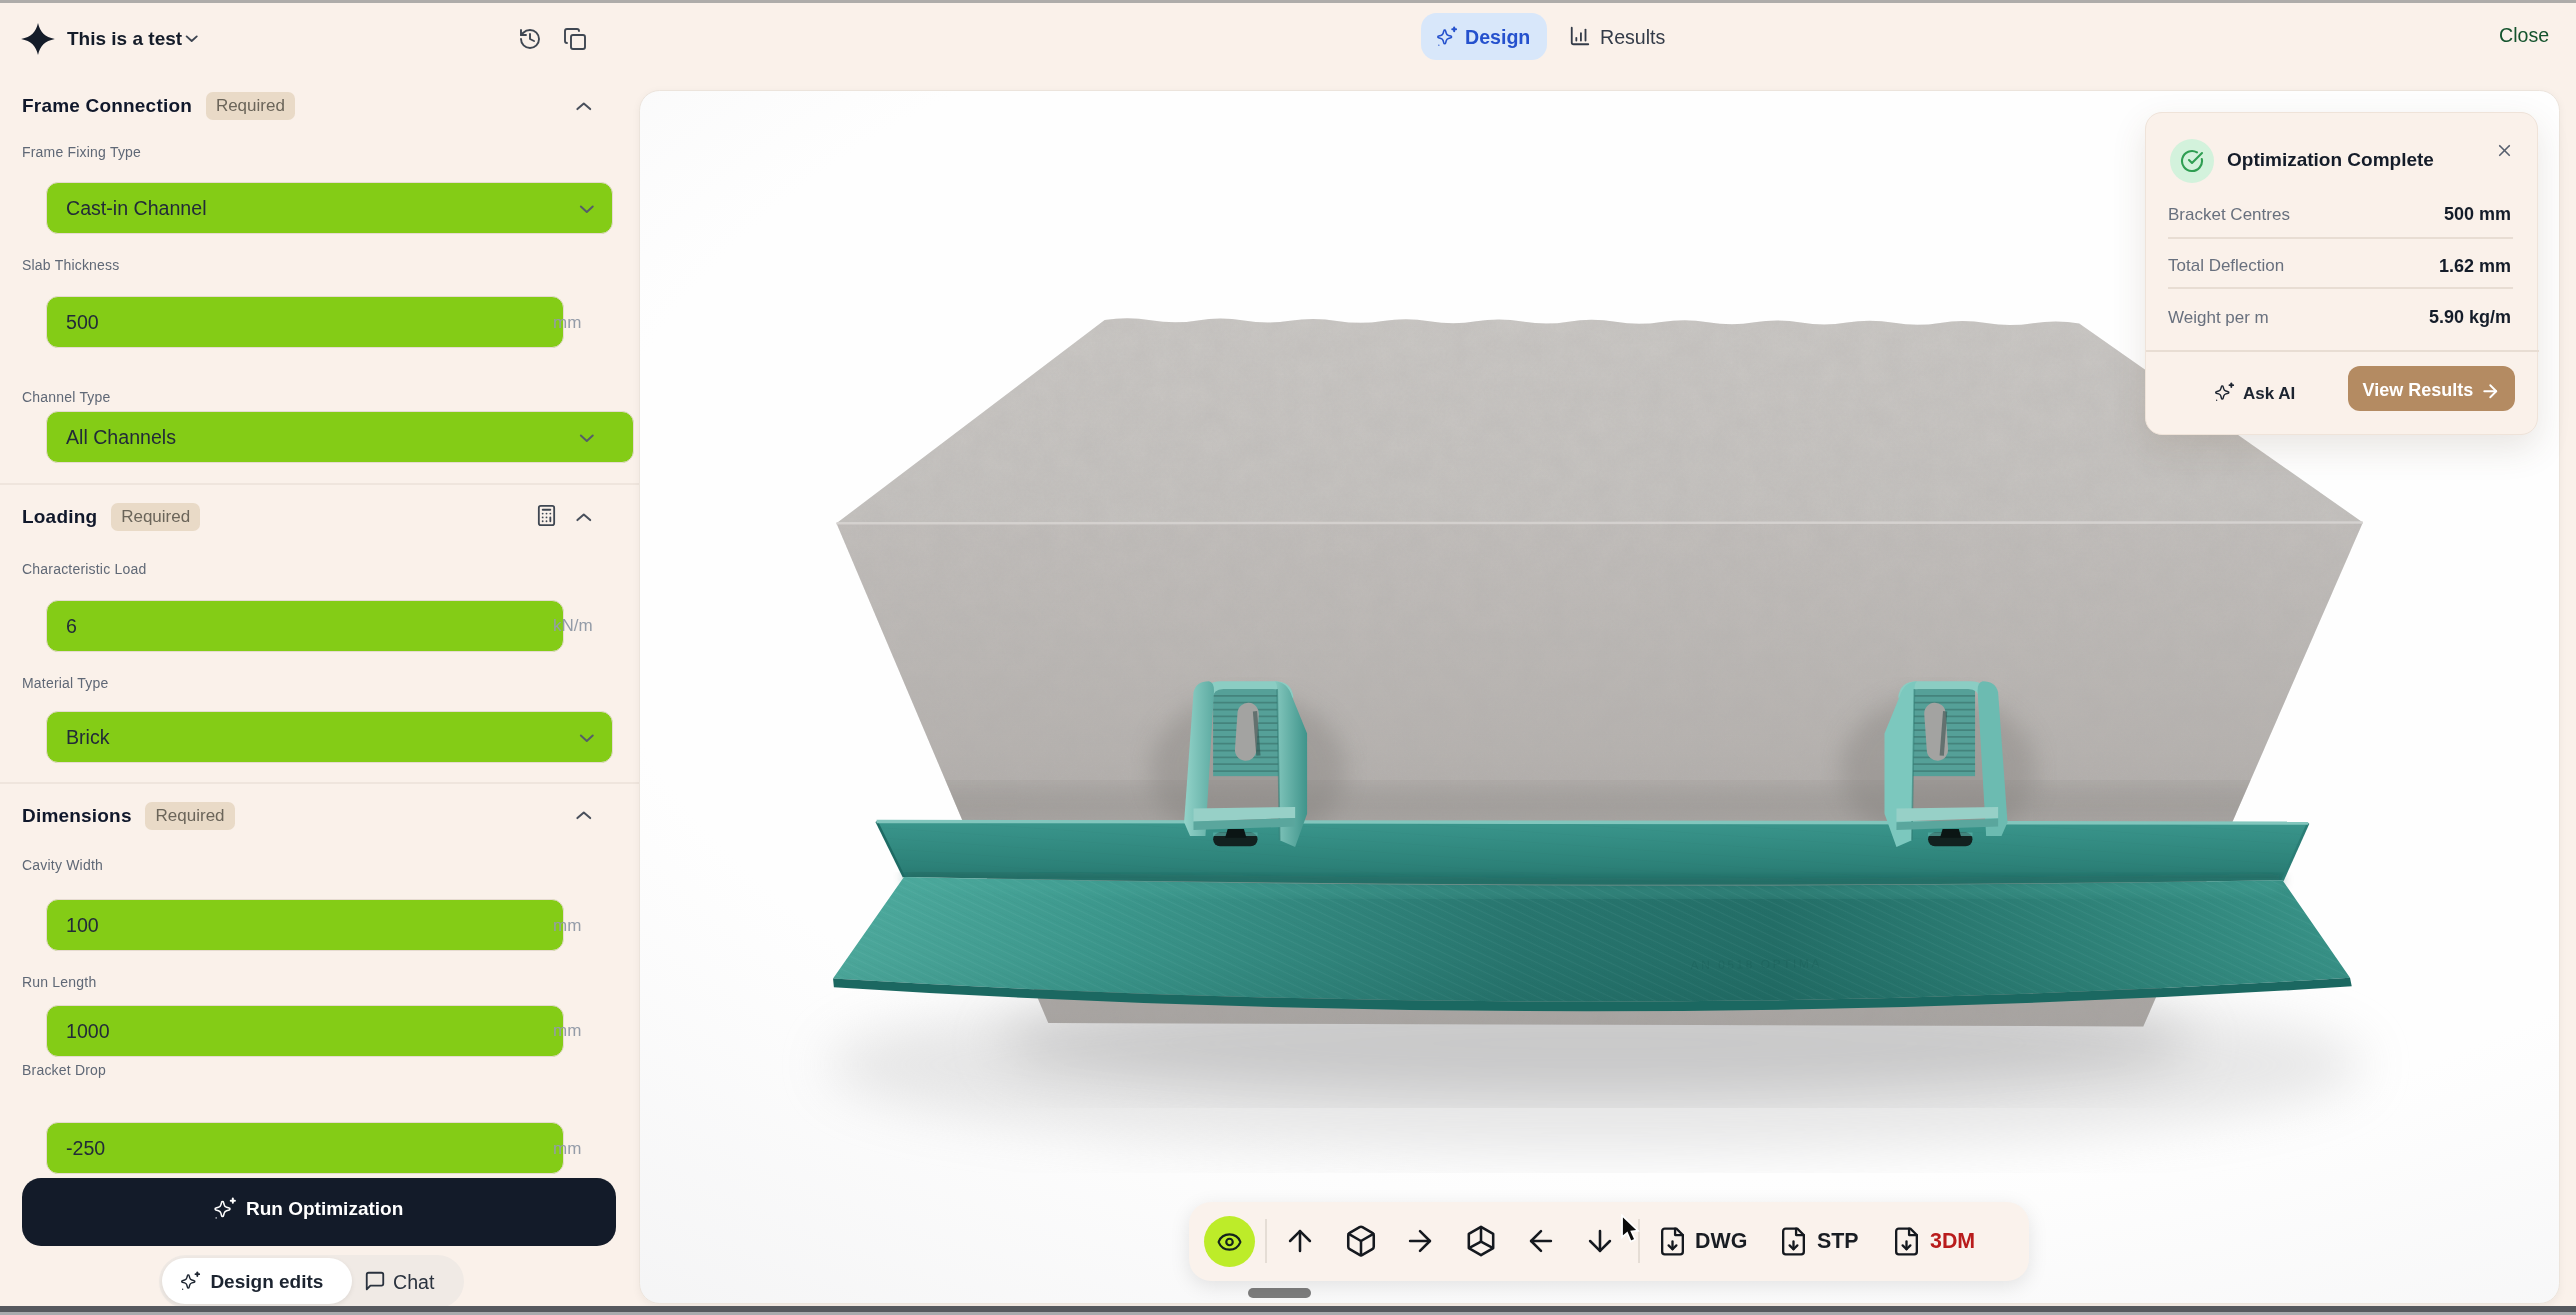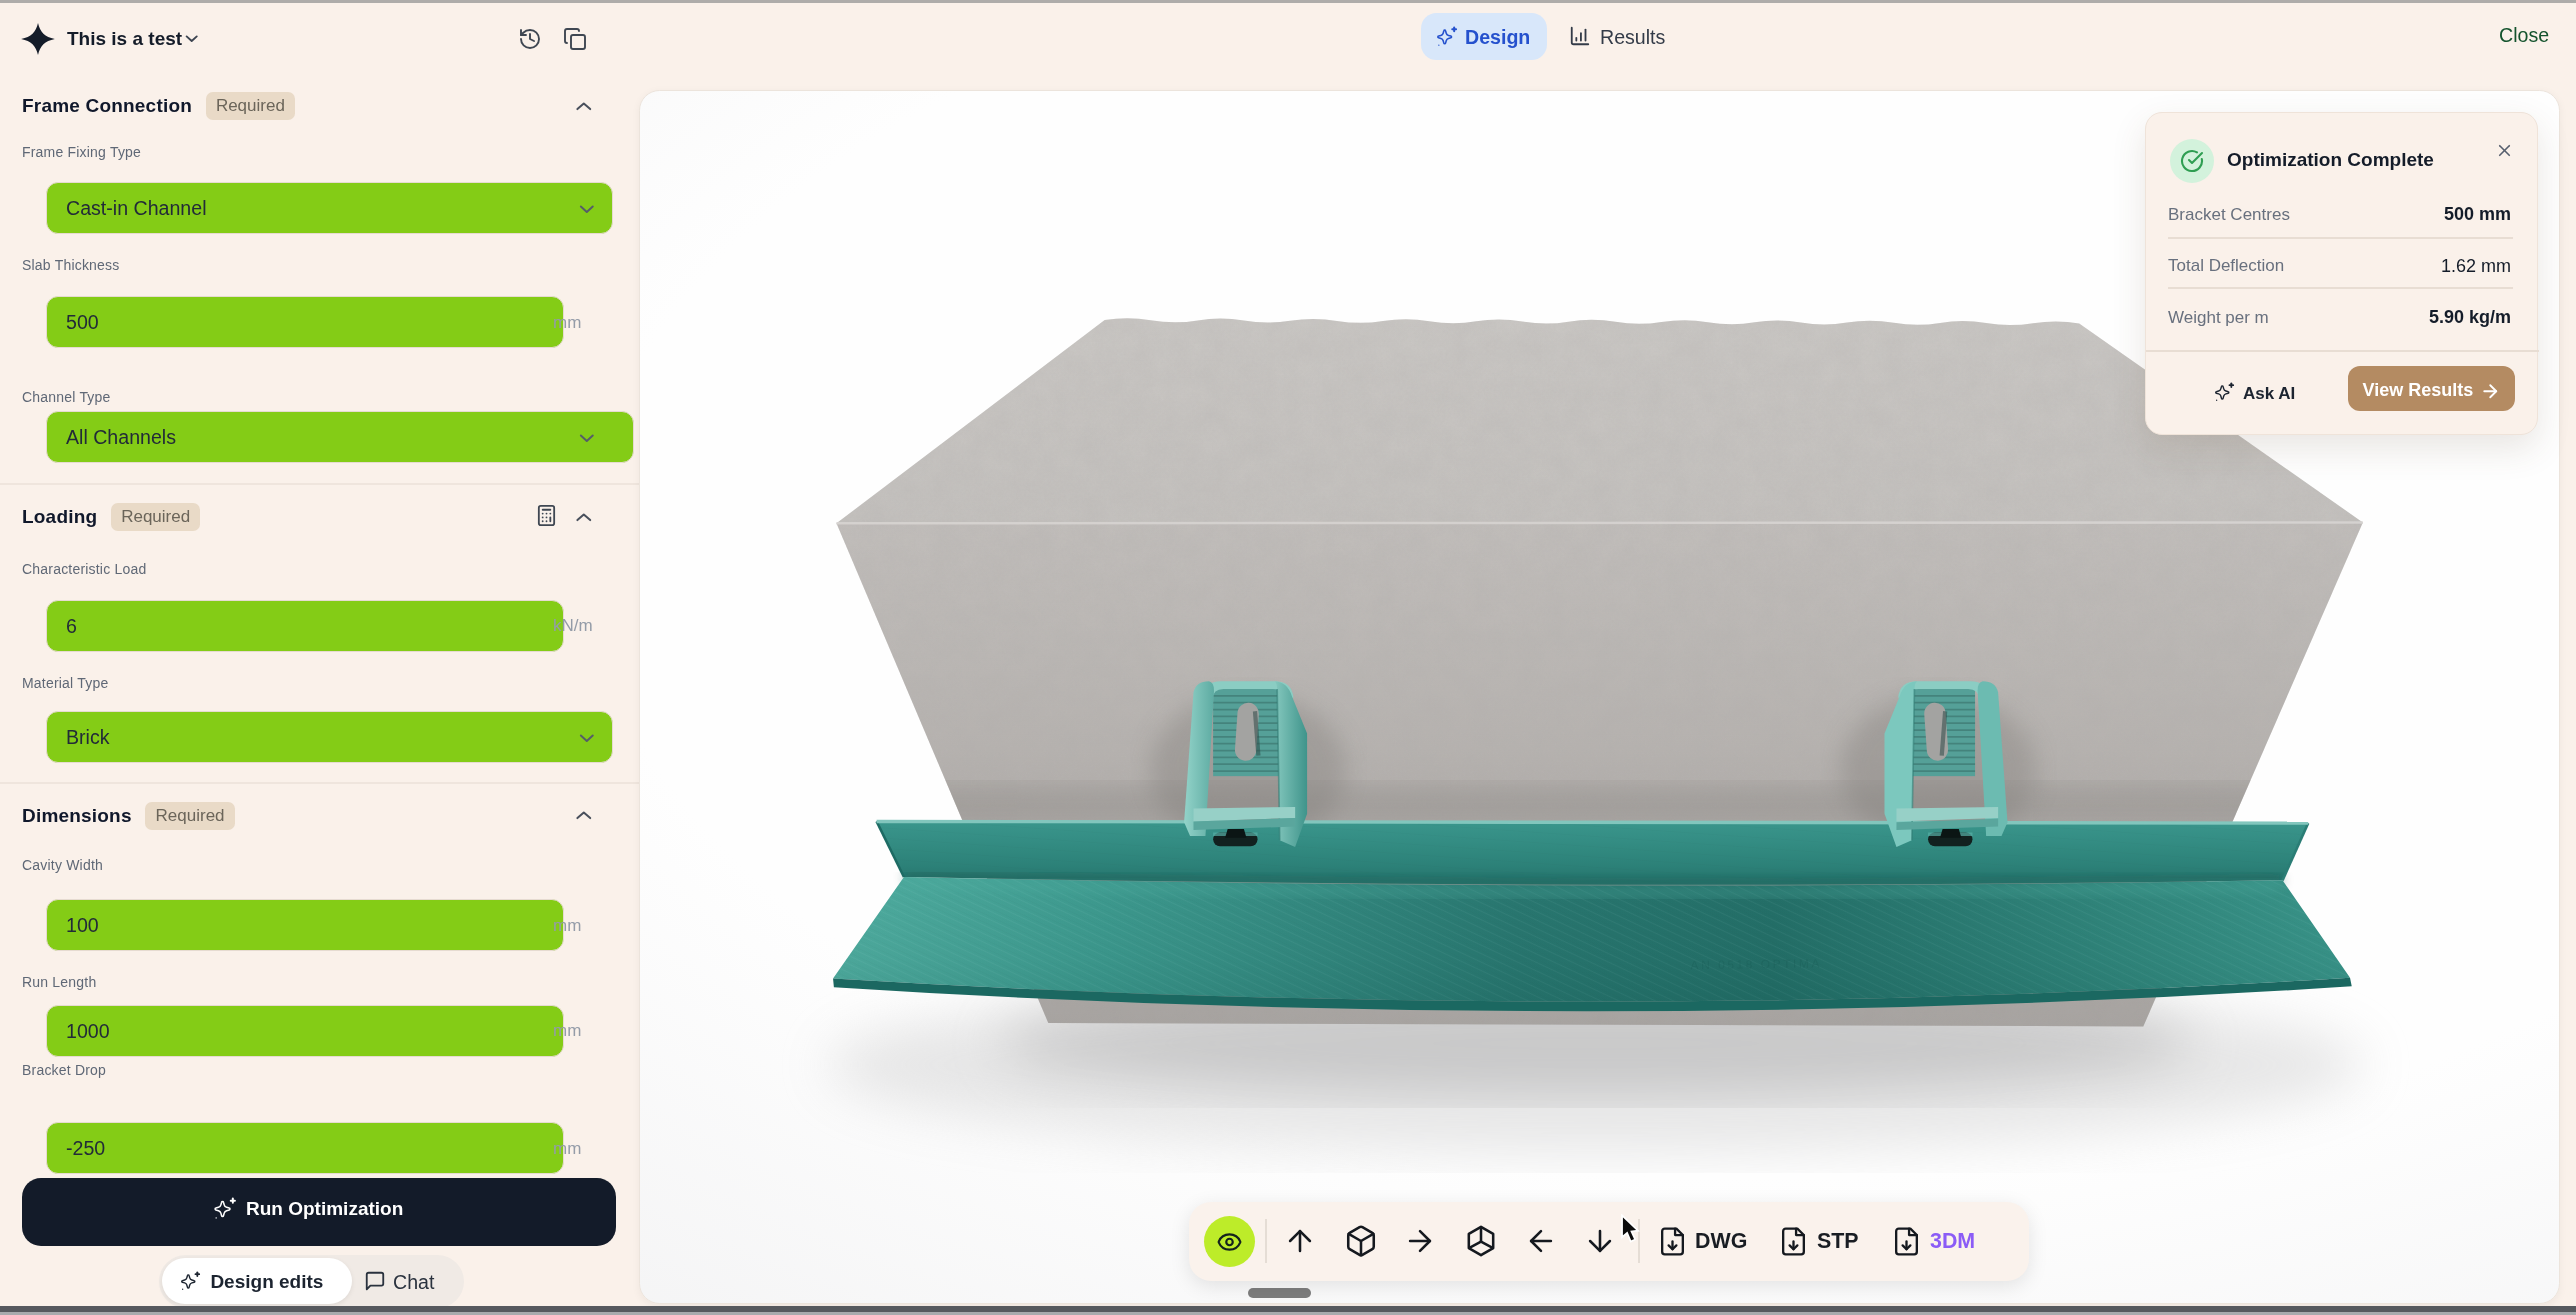--- a/index.html
+++ b/index.html
@@ -365,21 +365,21 @@
   <svg class="abs" style="left:349px;top:28px;" width="19" height="19" viewBox="0 0 24 24" fill="none" stroke="#565f6e" stroke-width="2.1" stroke-linecap="round">
       <path d="M18 6 6 18"></path>
       <path d="m6 6 12 12"></path>
     </svg>
 
   <div class="abs" style="left:22px;top:92px;font-size:17px;color:#68707e;">Bracket Centres</div>
   <div class="abs" style="right:26px;top:91px;font-size:18px;font-weight:bold;color:#141c29;">500 mm</div>
   <div class="abs" style="left:22px;top:124px;width:345px;height:1.7px;background:#e8ddd3;"></div>
 
   <div class="abs" style="left:22px;top:143px;font-size:17px;color:#68707e;">Total Deflection</div>
-  <div class="abs" style="right:26px;top:143px;font-size:18px;font-weight:normal;color:#141c29;">1.62 mm</div>
+  <div class="abs" style="right:26px;top:143px;font-size:18px;font-weight:bold;color:#141c29;">1.62 mm</div>
   <div class="abs" style="left:22px;top:174px;width:345px;height:1.7px;background:#e8ddd3;"></div>
 
   <div class="abs" style="left:22px;top:195px;font-size:17px;color:#68707e;">Weight per m</div>
   <div class="abs" style="right:26px;top:194px;font-size:18px;font-weight:bold;color:#141c29;">5.90 kg/m</div>
 
   <div class="abs" style="left:0;top:237px;width:393px;height:1.7px;background:#e8ddd3;"></div>
 
   <svg class="abs" style="left:67px;top:268px;" width="22" height="22" viewBox="0 0 24 24" fill="none" stroke="#1c2430" stroke-width="2" stroke-linecap="round" stroke-linejoin="round">
       <path d="M9.9 3.9c.3-1.2 2-1.2 2.3 0l.9 3.2c.4 1.5 1.6 2.6 3 3l3.2.9c1.2.3 1.2 2 0 2.3l-3.2.9c-1.5.4-2.6 1.6-3 3l-.9 3.2c-.3 1.2-2 1.2-2.3 0l-.9-3.2c-.4-1.5-1.6-2.6-3-3l-3.2-.9c-1.2-.3-1.2-2 0-2.3l3.2-.9c1.5-.4 2.6-1.6 3-3z" transform="translate(1.5 3) scale(.78)"></path>
       <path d="M20 3v4" transform="translate(0 -.5)"></path>
@@ -448,21 +448,21 @@
       <path d="M12 18v-6"></path>
       <path d="m9 15 3 3 3-3"></path>
     </svg>
   <div class="abs" style="left:628px;top:26.5px;font-size:21.4px;font-weight:bold;color:#191d23;">STP</div>
   <svg class="abs ic" style="left:702px;top:24px;" width="31" height="31" viewBox="0 0 24 24" fill="none" stroke="#15191f" stroke-width="1.8" stroke-linecap="round" stroke-linejoin="round">
       <path d="M15 2H6a2 2 0 0 0-2 2v16a2 2 0 0 0 2 2h12a2 2 0 0 0 2-2V7Z"></path>
       <path d="M14 2v5h6"></path>
       <path d="M12 18v-6"></path>
       <path d="m9 15 3 3 3-3"></path>
     </svg>
-  <div class="abs" style="left:741px;top:26.5px;font-size:21.4px;font-weight:bold;color:#8b5cf6;">3DM</div>
+  <div class="abs" style="left:741px;top:26.5px;font-size:21.4px;font-weight:bold;color:#b91c1c;">3DM</div>
 </div>
 
 <svg class="abs" style="left:1619px;top:1214px;" width="25" height="32" viewBox="0 0 34 44">
   <path d="M4 2 L4 32 L11 26 L16 38 L22 35 L17 24 L26 23 Z" fill="#0b0b0b" stroke="#ffffff" stroke-width="2.4"></path>
 </svg>
 
 <div class="abs" style="left:0;top:1306px;width:2576px;height:6px;background:#56595e;"></div>
 <div class="abs" style="left:0;top:1312px;width:2576px;height:3.4px;background:#a8aaad;"></div>
 
 

